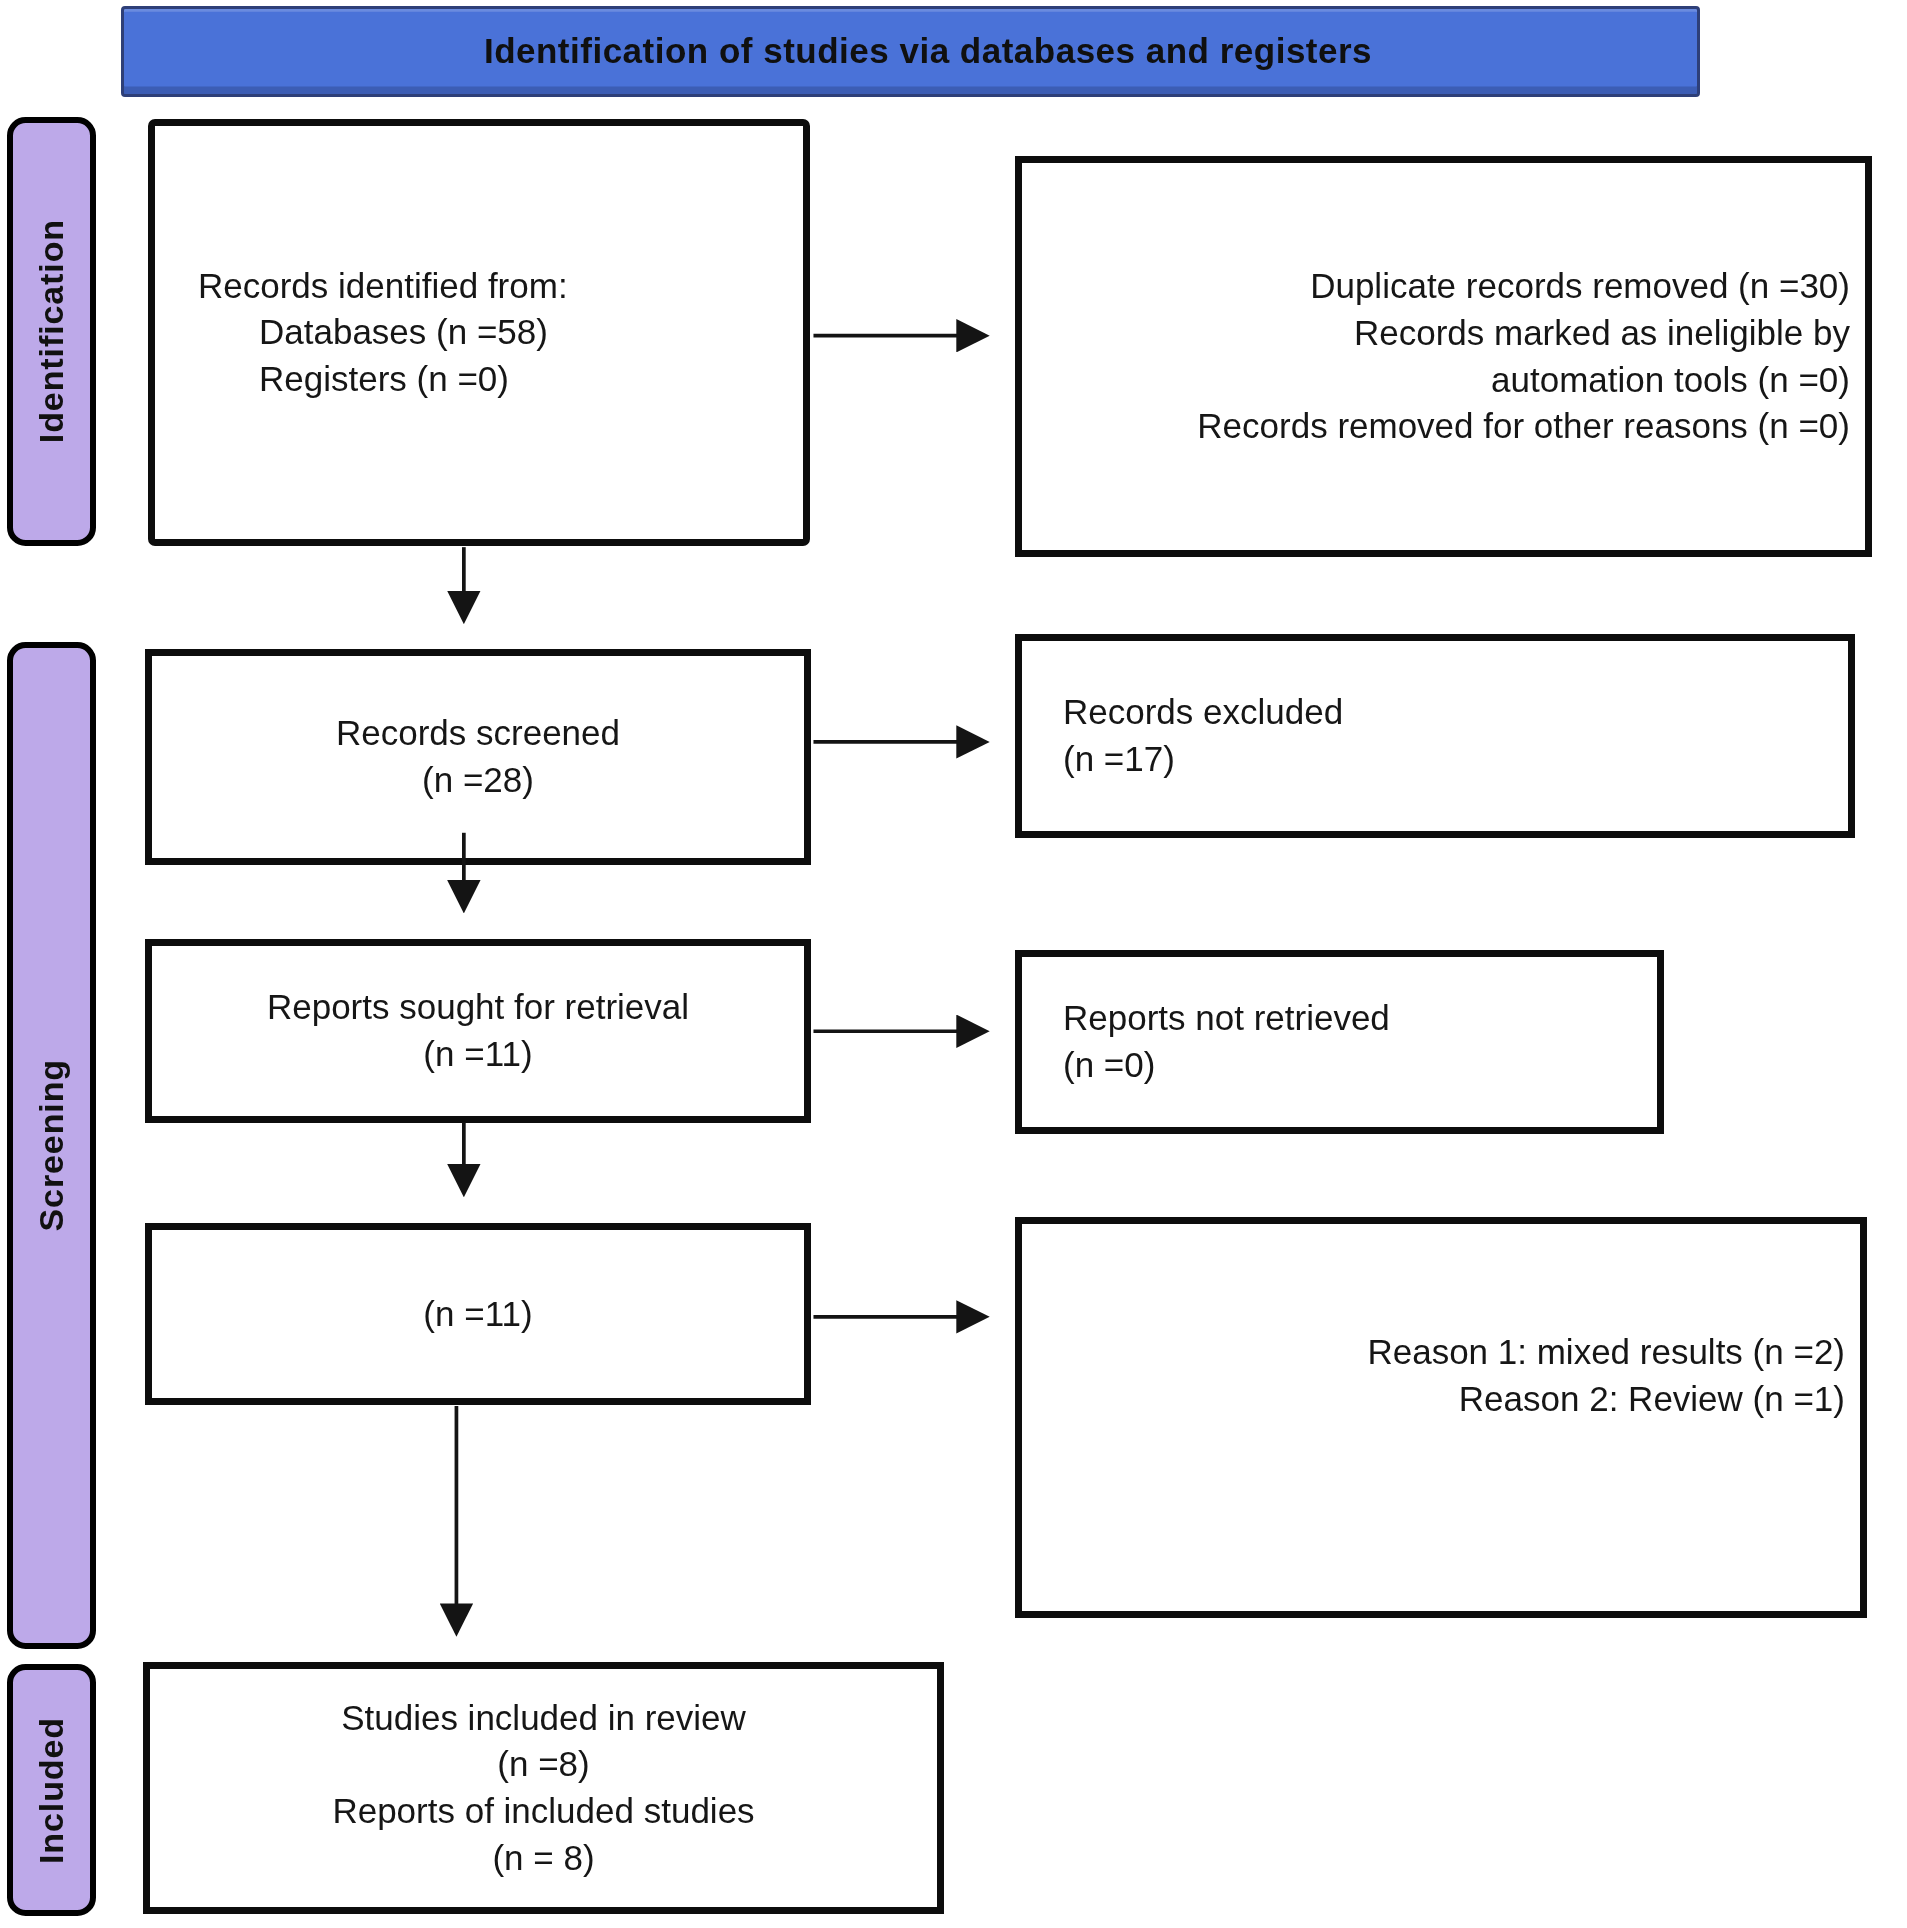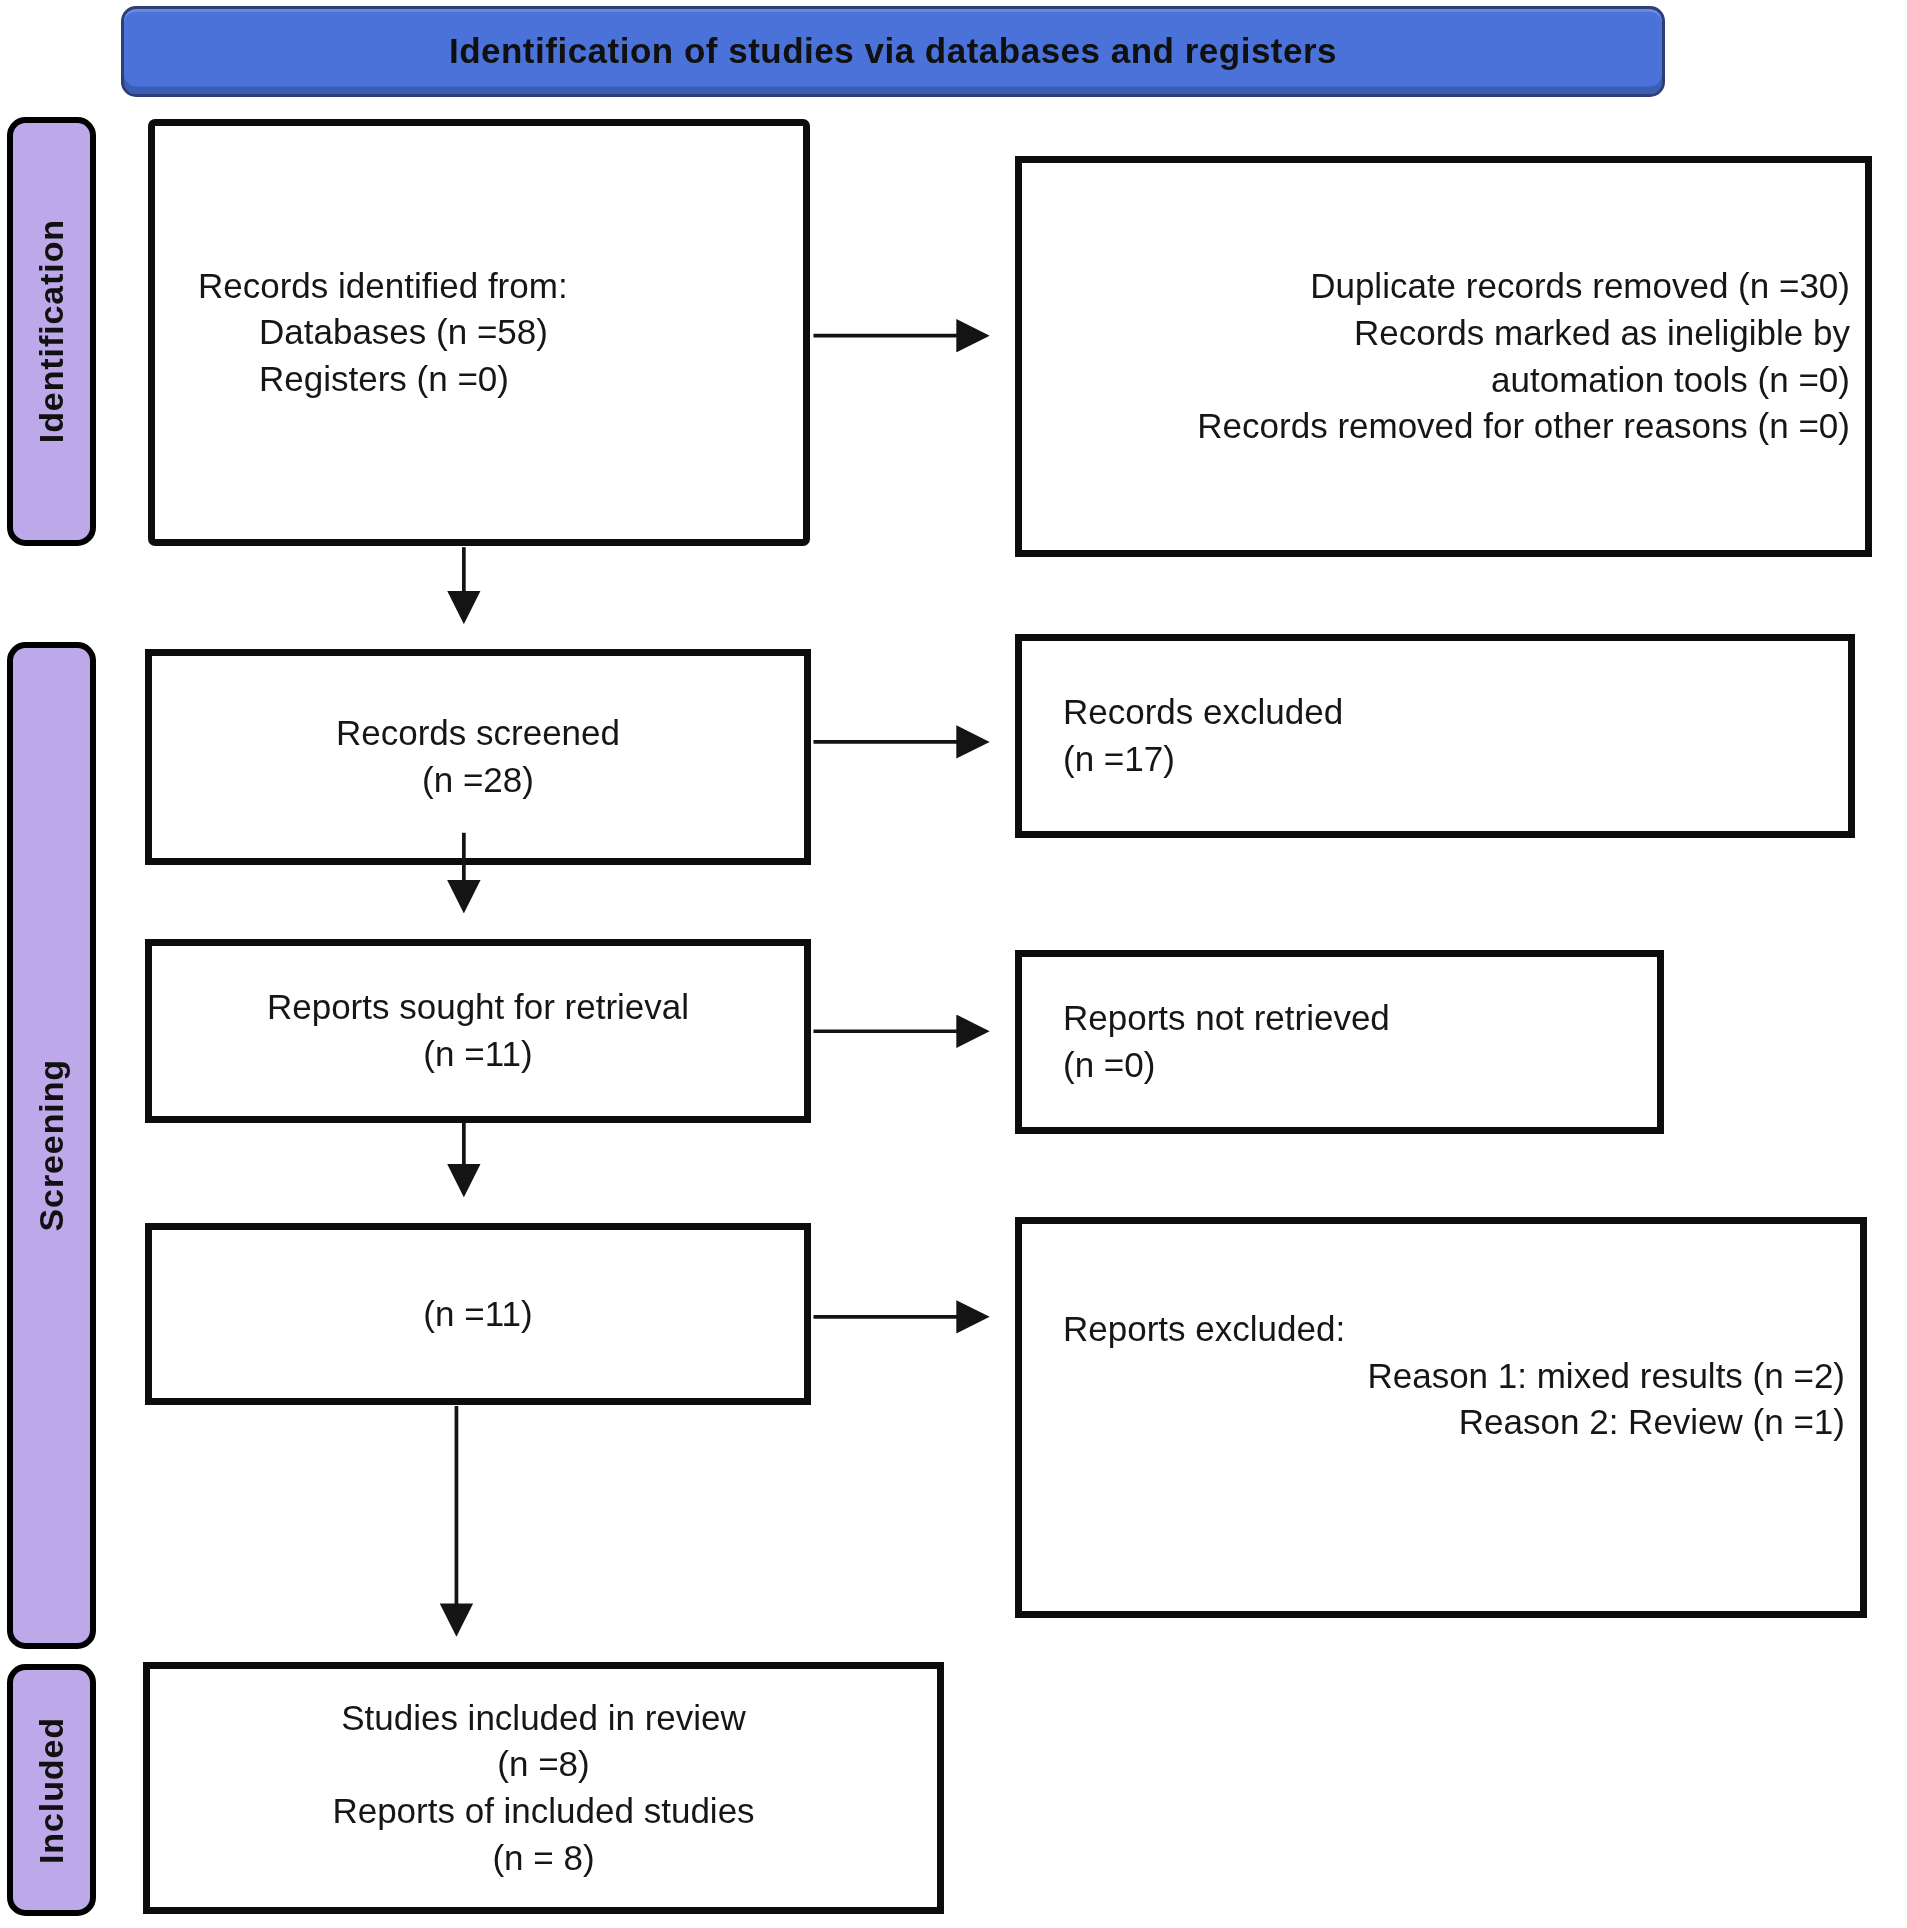--- a/index.html
+++ b/index.html
@@ -14,23 +14,23 @@
     position:relative;
     width:1907px;height:1928px;
     background:#ffffff;
     font-family:"Liberation Sans","DejaVu Sans",sans-serif;
     color:#141414;
   }
   .hdr{
     position:absolute;left:121px;top:5.6px;width:1538px;height:85px;
     background:var(--header-fill);
     border:3.7px solid var(--header-border);
-    border-radius:15px;
+    border-radius:4px;
     box-shadow:inset 0 -7.4px 0 rgba(20,30,70,0.25), inset 0 2.8px 0 rgba(255,255,255,0.18);
-    display:flex;align-items:center;justify-content:center;
+    display:flex;align-items:center;justify-content:center;padding-left:35px;
   }
   .hdr span{
     font-size:35px;font-weight:bold;color:#101010;letter-spacing:0.5px;
   }
   .stage{
     position:absolute;left:7.4px;width:89px;
     background:var(--stage-fill);
     border:6.5px solid #000000;
     border-radius:18.6px;
     display:flex;align-items:center;justify-content:center;
@@ -118,21 +118,20 @@
     <div class="r-pad-title">Records excluded</div>
     <div class="r-pad-title">(n =17)</div>
   </div>
 
   <div class="box left" style="left:1015px;top:942px;width:649px;height:184px;margin-top:8px;">
     <div class="r-pad-title">Reports not retrieved</div>
     <div class="r-pad-title">(n =0)</div>
   </div>
 
   <div class="box left shift-up" style="left:1015px;top:1217px;width:852px;height:401px;">
-    <div class="r-pad-title">Reports excluded:</div>
     <div class="r-pad-item">Reason 1: mixed results (n =2)</div>
     <div class="r-pad-item">Reason 2: Review (n =1)</div>
   </div>
 
   <svg class="arrows" width="1907" height="1928" viewBox="0 0 2056 2079">
     <defs>
       <marker id="ah" viewBox="0 0 10 10" refX="8.6" refY="5" markerWidth="9" markerHeight="9" orient="auto-start-reverse">
         <path d="M0,0 L10,5 L0,10 z" fill="#141414"></path>
       </marker>
     </defs>

